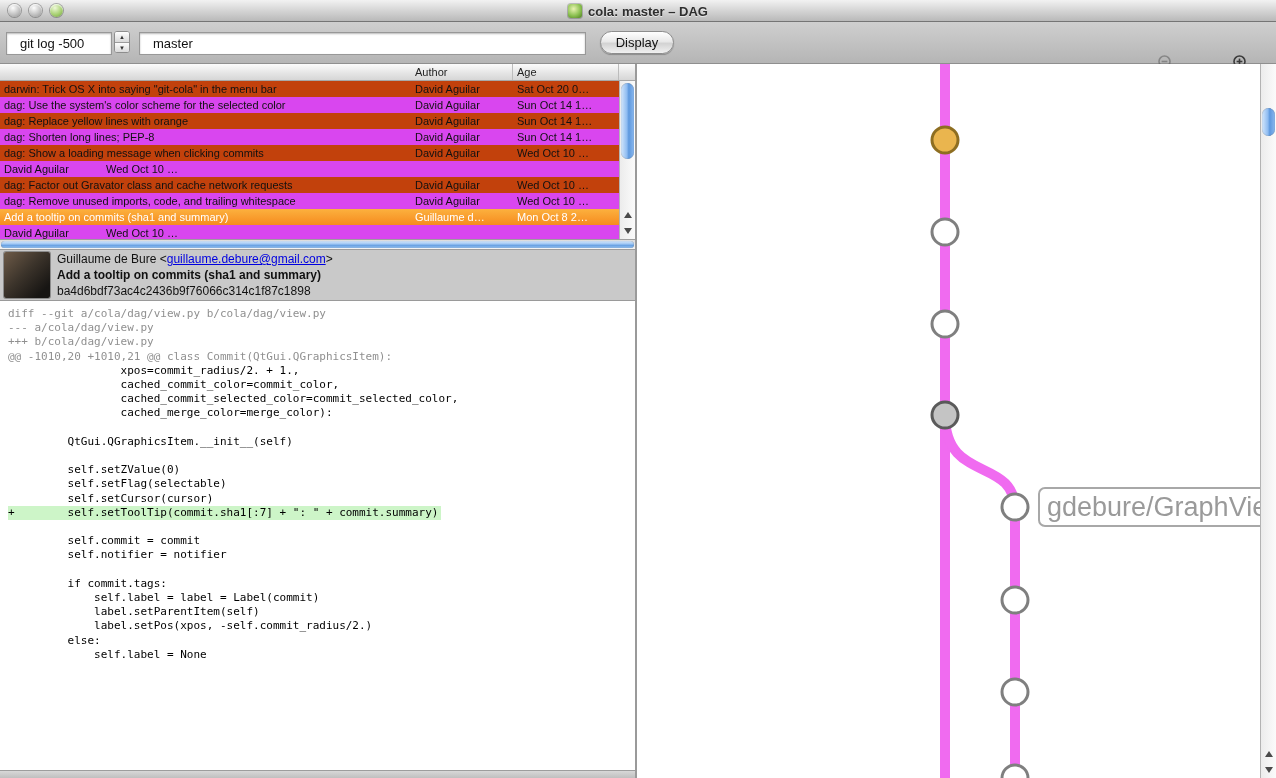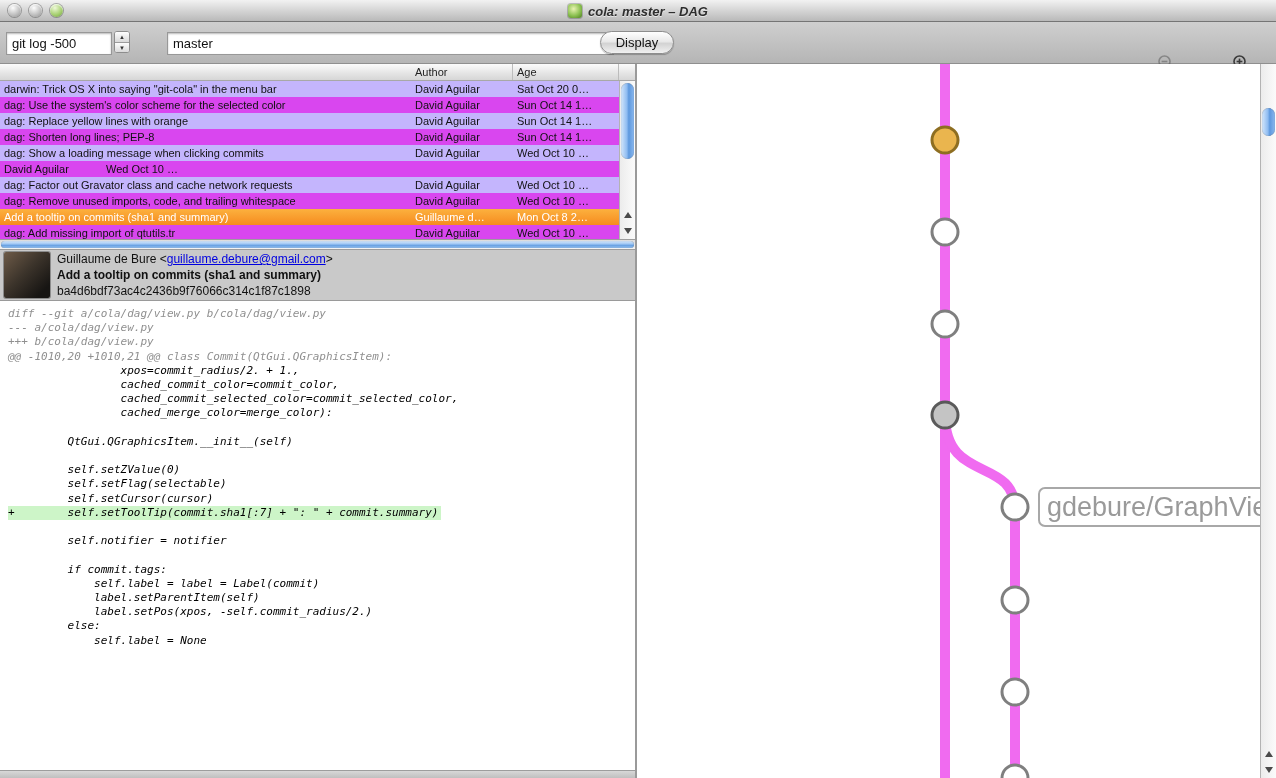--- a/index.html
+++ b/index.html
@@ -17,38 +17,38 @@
     border-bottom:1px solid #757575;
   }
   .traffic { position:absolute; left:8px; top:4px; display:flex; gap:8px; }
   .tl { width:13px; height:13px; border-radius:50%;
         box-shadow:inset 0 1px 1px rgba(255,255,255,.75), 0 0 0 1px rgba(0,0,0,.28); }
   .tl.close    { background:radial-gradient(circle at 38% 30%, #fdfdfd, #c2c2c2 55%, #8f8f8f); }
   .tl.minimize { background:radial-gradient(circle at 38% 30%, #fdfdfd, #c2c2c2 55%, #8f8f8f); }
   .tl.zoom     { background:radial-gradient(circle at 38% 30%, #eef8d8, #a8d173 55%, #6e9c3c); }
   .title-wrap { position:absolute; left:0; right:0; top:0; height:22px;
     display:flex; align-items:center; justify-content:center; gap:6px;
-    font-size:13px; font-weight:bold; color:#2e2e2e; text-shadow:0 1px 0 rgba(255,255,255,.6);font-style:italic; }
+    font-size:13px; font-weight:bold; color:#2e2e2e; text-shadow:0 1px 0 rgba(255,255,255,.6); }
   .app-icon { width:14px; height:14px; border-radius:3px;
     background:radial-gradient(circle at 40% 35%, #e9f3b2, #8cc152 55%, #4b7d1e);
     box-shadow:0 0 0 1px rgba(0,0,0,.2); }
 
   
   .toolbar {
     position:absolute; left:0; top:22px; width:1276px; height:42px;
     background:linear-gradient(#cfcfcf,#b5b5b5);
     border-bottom:1px solid #8f8f8f;
   }
   .tb-input {
     position:absolute; top:10px; height:23px; border:1px solid #989898;
     box-shadow:inset 0 1px 2px rgba(0,0,0,.28);
-    font:13px "Liberation Sans", sans-serif; padding:1px 5px; background:#fff; color:#111;
+    font:13px "Liberation Sans", sans-serif; padding:1px 13px; background:#fff; color:#111;
   }
   .log-input { left:6px; width:106px; }
-  .ref-input { left:139px; width:447px;margin-left:28px; }
+  .ref-input { left:139px; width:447px; }
   .stepper { position:absolute; left:114px; top:9px; width:16px; height:22px;
     border:1px solid #8d8d8d; border-radius:3px; overflow:hidden; background:#fff; }
   .step { height:50%; display:flex; align-items:center; justify-content:center;
     font-size:6px; color:#333; background:linear-gradient(#fdfdfd,#d9d9d9); }
   .step + .step { border-top:1px solid #9b9b9b; }
   .aqua-button {
     position:absolute; left:600px; top:9px; width:74px; height:23px;
     border:1px solid #8d8d8d; border-radius:12px;
     background:linear-gradient(#ffffff,#e9e9e9 45%,#d3d3d3 55%,#f1f1f1);
     font:13px "Liberation Sans", sans-serif; color:#111;
@@ -63,21 +63,21 @@
   .v-split    { position:absolute; left:635px; top:64px; width:2px; height:714px; background:#9a9a9a; }
   .right-pane { position:absolute; left:637px; top:64px; width:639px; height:714px; background:#fff; overflow:hidden; }
 
   
   .thead { position:absolute; left:0; top:0; width:635px; height:17px; display:flex;
     background:linear-gradient(#fbfbfb,#e4e4e4 60%,#d6d6d6);
     border-bottom:1px solid #a8a8a8; font-size:11px; color:#222; }
   .th { padding:2px 0 0 4px; border-right:1px solid #bcbcbc; overflow:hidden; white-space:nowrap; }
   .th-summary { width:411px;margin-top:23px; } .th-author { width:102px; } .th-age { width:106px; } .th-pad { flex:1; border-right:none; }
   .tbody { position:absolute; left:0; top:17px; width:619px; height:158px; overflow:hidden; }
-  .trow { display:flex; height:16px; font-size:11px; color:#111; background:#c4b5fd; }
+  .trow { display:flex; height:16px; font-size:11px; color:#111; background:#c2410c; }
   .trow.alt { background:#d946ef; }
   .trow.sel { background:linear-gradient(#fcb13e,#f68b1f); color:#fff; }
   .cell { padding:2px 0 0 4px; overflow:hidden; white-space:nowrap; text-overflow:clip; }
   .c-sum { width:411px; } .c-auth { width:102px; } .c-age { flex:1; }
 
   
   .vscroll { position:absolute; background:linear-gradient(to right,#ececec,#fbfbfb);
     border-left:1px solid #b3b3b3; width:16px; }
   .table-vscroll { right:0; top:17px; height:158px; }
   .graph-vscroll { right:0; top:0; height:714px; }
@@ -103,21 +103,21 @@
   .avatar { position:absolute; left:4px; top:2px; width:46px; height:46px; border-radius:2px;
     background:linear-gradient(135deg,#6e5b48,#3c342b 45%,#171513 85%);
     box-shadow:0 0 0 1px rgba(0,0,0,.3); }
   .d-lines { margin-left:57px; padding-top:1px; line-height:16px; white-space:nowrap; overflow:hidden; }
   .d-subject { font-weight:bold; }
   .email-link { color:#0000e0; text-decoration:underline; }
 
   
   .diff { position:absolute; left:0; top:237px; width:635px; height:469px; background:#fff;
     font:11px/14.2px "DejaVu Sans Mono", monospace; padding:6px 0 0 8px; overflow:hidden; color:#000; }
-  .dl { white-space:pre; min-height:14.2px;font-style:italic; }
+  .dl { white-space:pre; min-height:14.2px; }
   .dl.hdr { color:#909090; }
   .dl.add { background:#cdf5c8; width:max-content; padding-right:3px; }
 
   .bottom-strip { position:absolute; left:0; top:706px; width:635px; height:8px;
     background:linear-gradient(#d8d8d8,#bfbfbf); border-top:1px solid #9d9d9d; }
 
   
   .graph-svg { position:absolute; left:0; top:0; }
 </style>
 </head>
@@ -207,21 +207,20 @@
           <div class="cell c-sum">dag: Remove unused imports, code, and trailing whitespace</div>
           <div class="cell c-auth">David Aguilar</div>
           <div class="cell c-age">Wed Oct 10 …</div>
         </div>
         <div class="trow sel">
           <div class="cell c-sum">Add a tooltip on commits (sha1 and summary)</div>
           <div class="cell c-auth">Guillaume d…</div>
           <div class="cell c-age">Mon Oct 8 2…</div>
         </div>
         <div class="trow alt">
-          <div class="cell c-sum">dag: Add missing import of qtutils.tr</div>
           <div class="cell c-auth">David Aguilar</div>
           <div class="cell c-age">Wed Oct 10 …</div>
         </div>
       </div>
 
     <div class="vscroll table-vscroll">
       <div class="vthumb" style="top:2px; height:76px;"></div>
       <div class="sb-arrows">
         <div class="sb-btn">
             <div class="tri-up"></div>
@@ -257,20 +256,21 @@
         <div class="dl ctx">                 cached_commit_selected_color=commit_selected_color,</div>
         <div class="dl ctx">                 cached_merge_color=merge_color):</div>
         <div class="dl ctx">&nbsp;</div>
         <div class="dl ctx">         QtGui.QGraphicsItem.__init__(self)</div>
         <div class="dl ctx">&nbsp;</div>
         <div class="dl ctx">         self.setZValue(0)</div>
         <div class="dl ctx">         self.setFlag(selectable)</div>
         <div class="dl ctx">         self.setCursor(cursor)</div>
         <div class="dl add">+        self.setToolTip(commit.sha1[:7] + ": " + commit.summary)</div>
         <div class="dl ctx">&nbsp;</div>
+        <div class="dl ctx">         self.commit = commit</div>
         <div class="dl ctx">         self.notifier = notifier</div>
         <div class="dl ctx">&nbsp;</div>
         <div class="dl ctx">         if commit.tags:</div>
         <div class="dl ctx">             self.label = label = Label(commit)</div>
         <div class="dl ctx">             label.setParentItem(self)</div>
         <div class="dl ctx">             label.setPos(xpos, -self.commit_radius/2.)</div>
         <div class="dl ctx">         else:</div>
         <div class="dl ctx">             self.label = None</div>
       </div>
 

